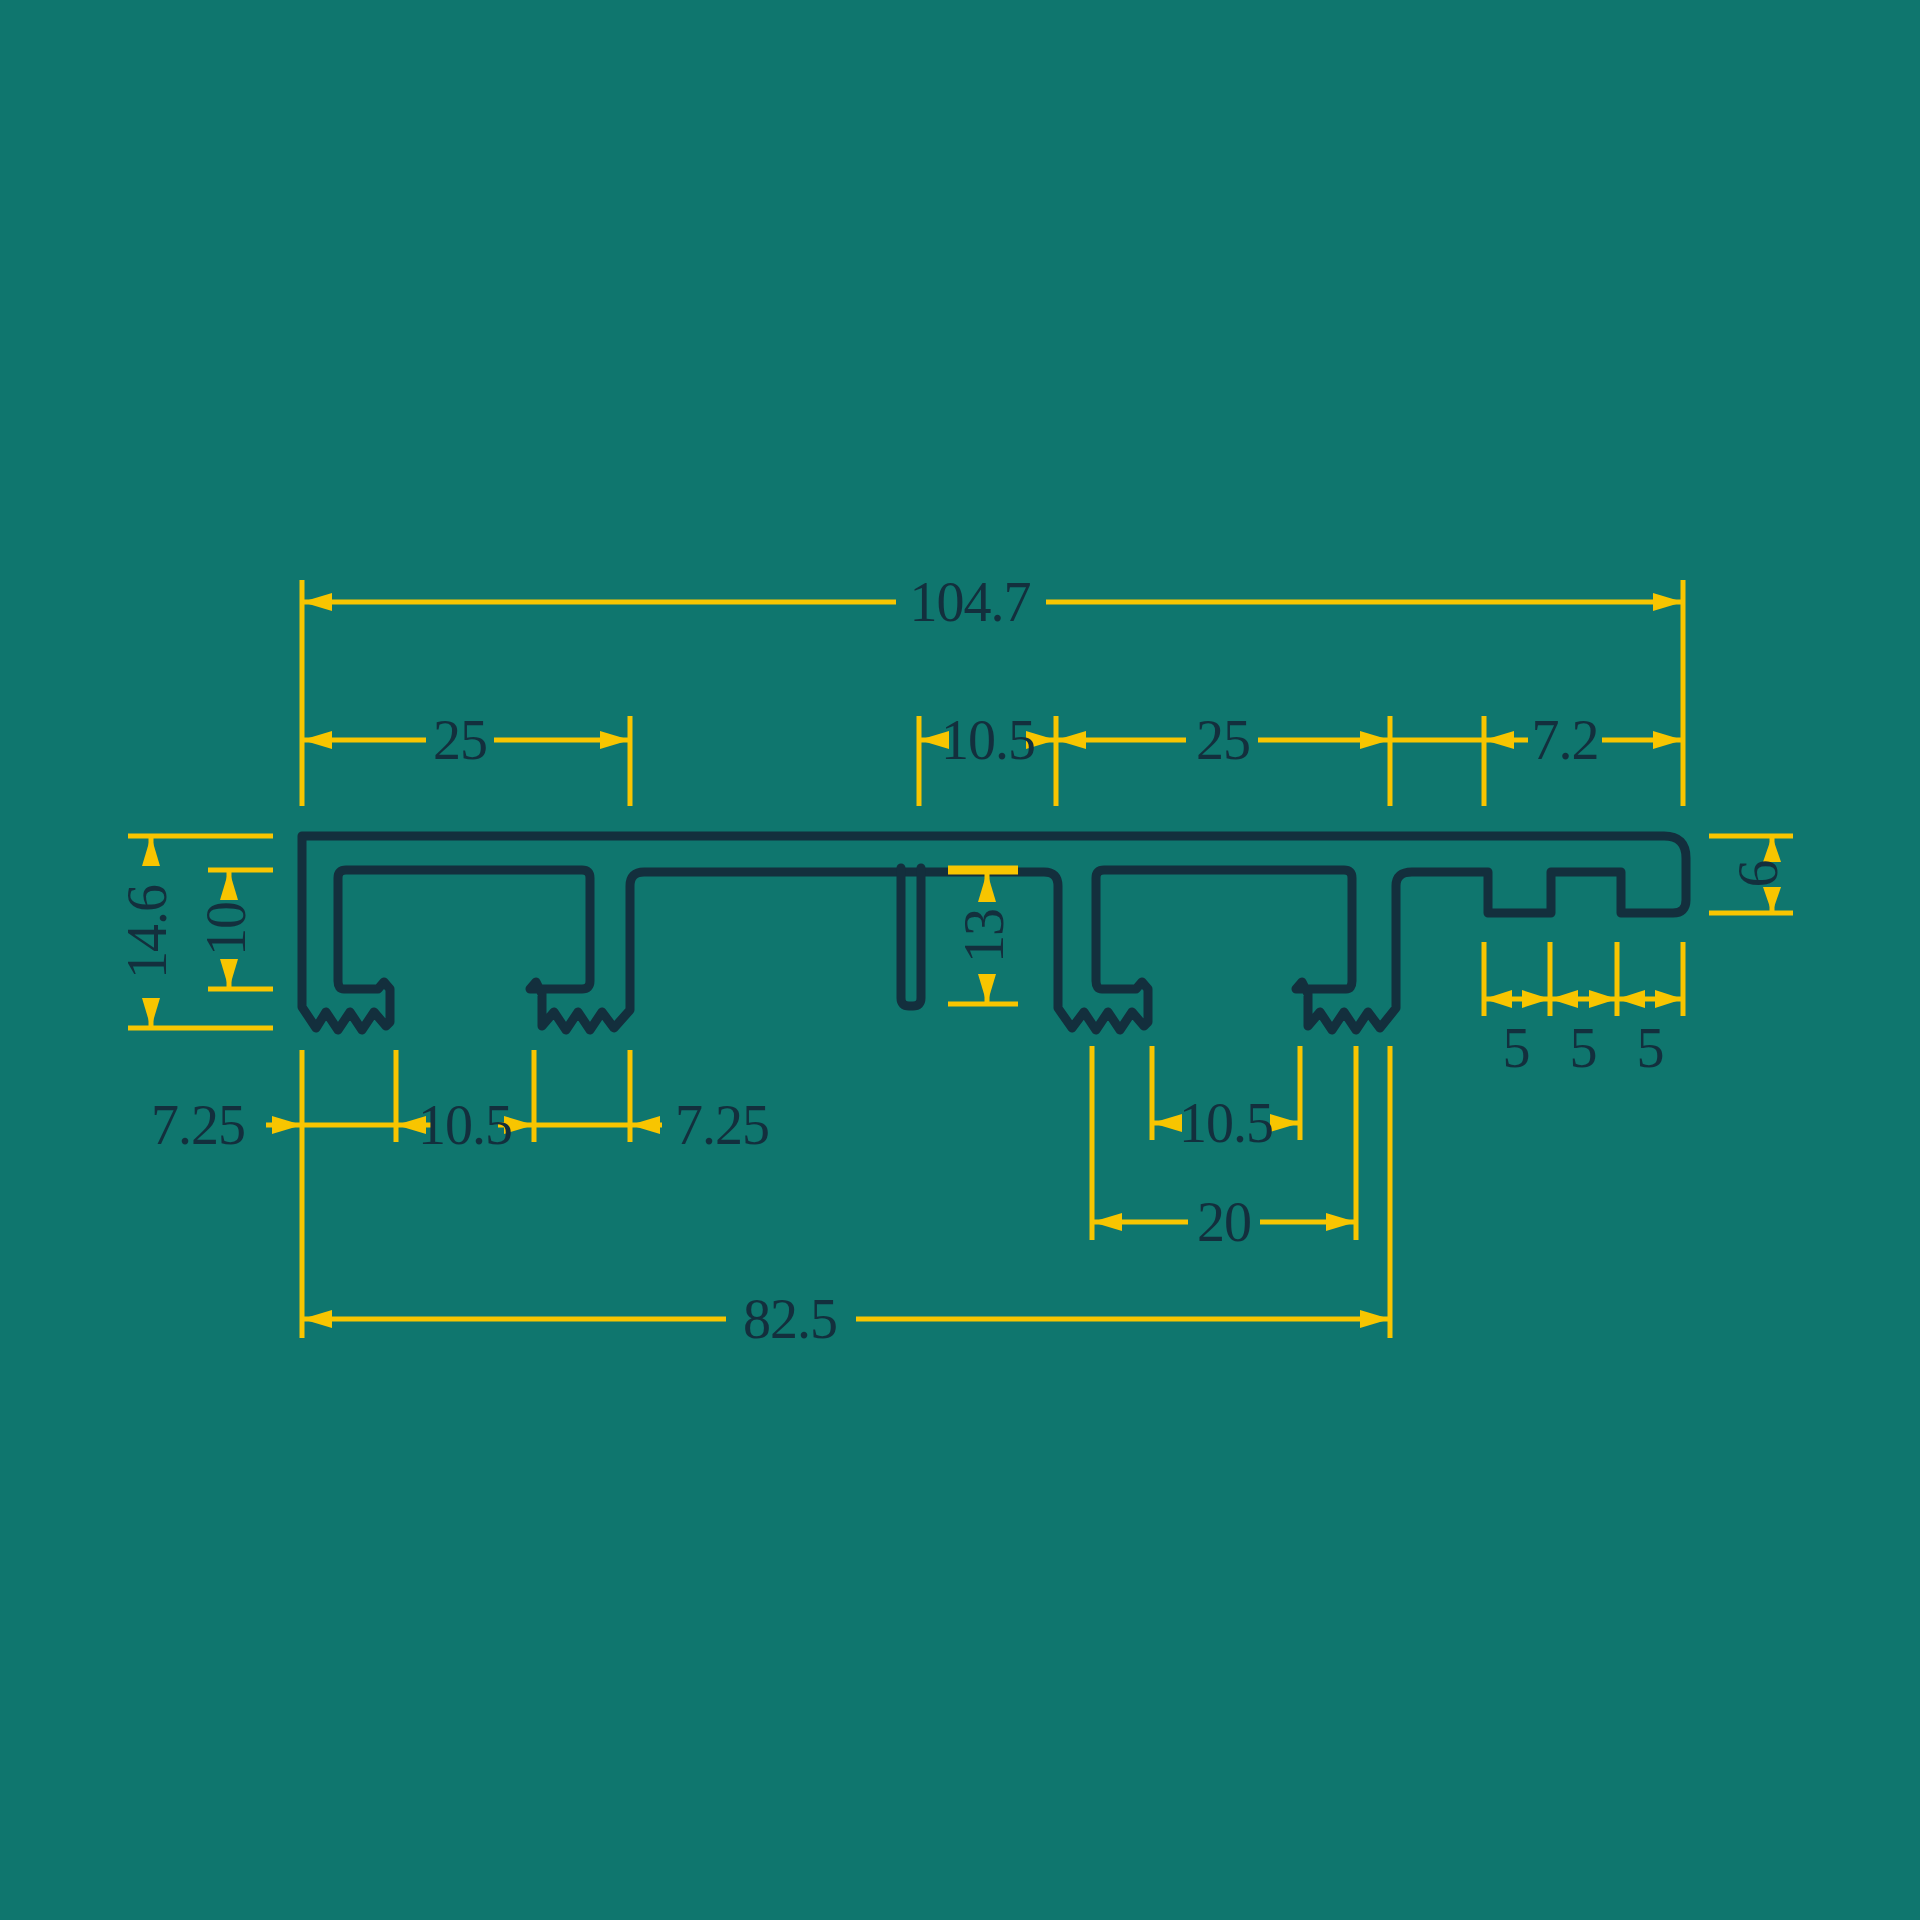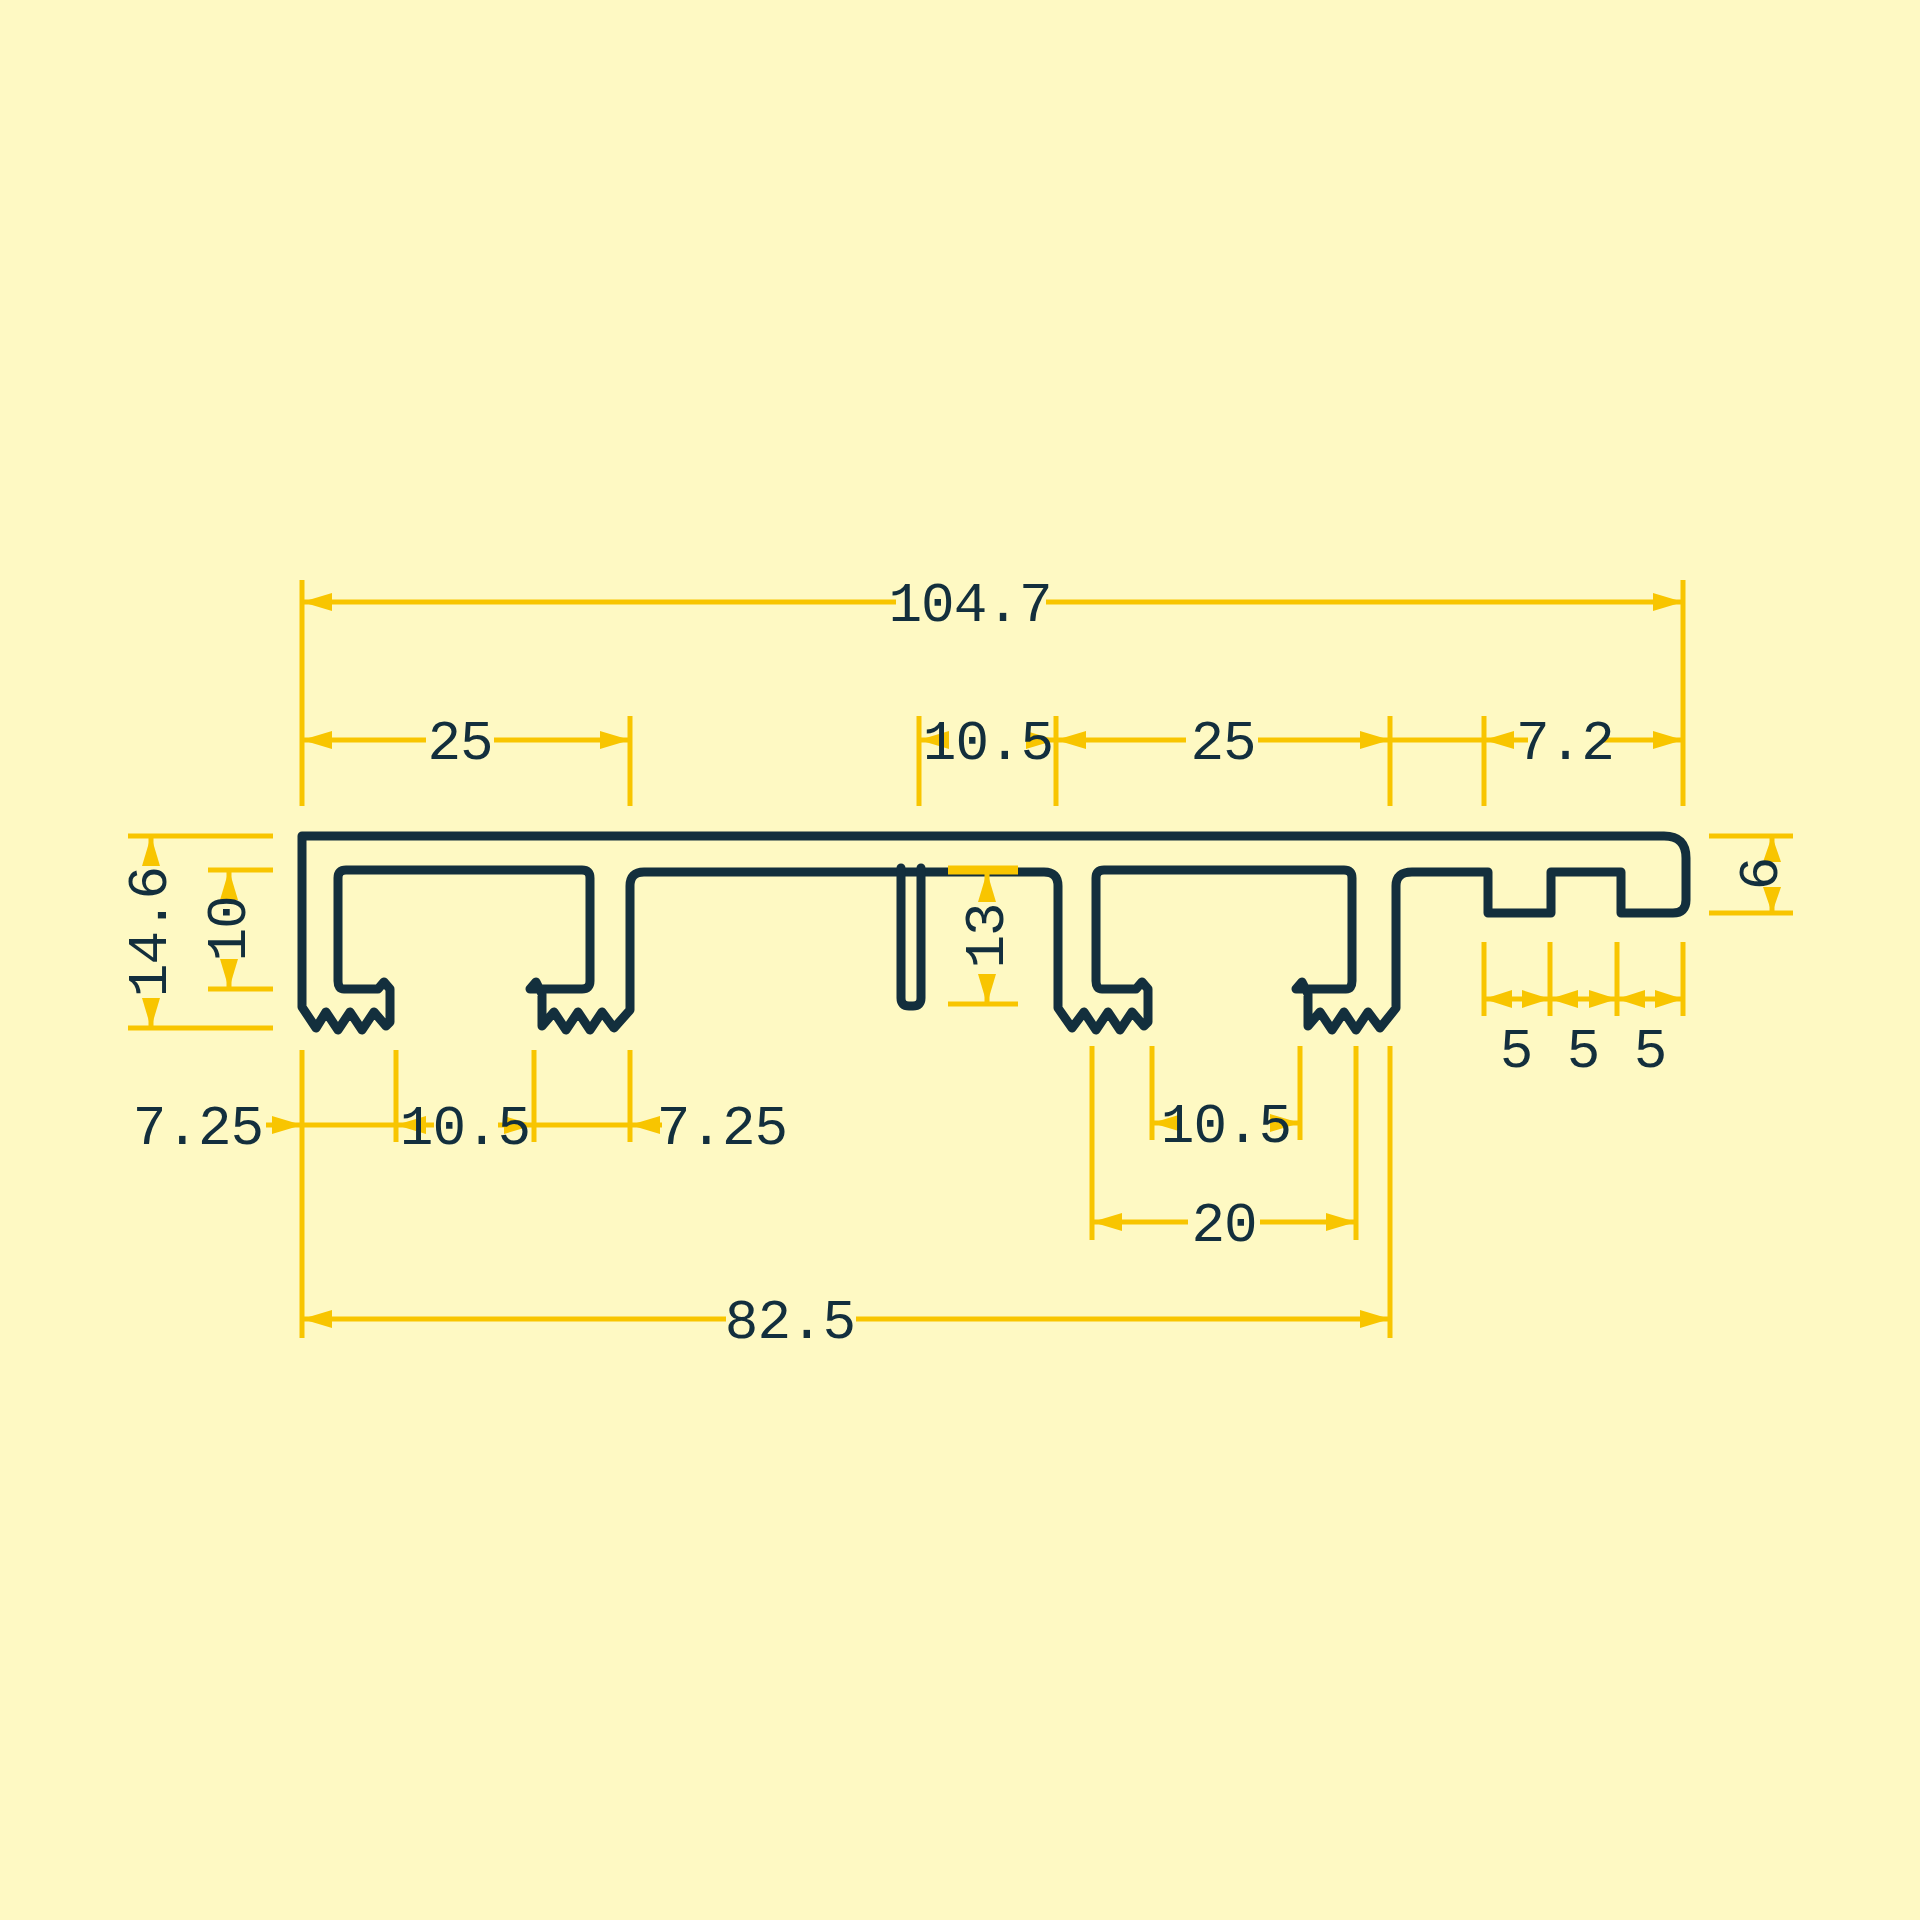--- a/index.html
+++ b/index.html
@@ -1,18 +1,18 @@
 <!DOCTYPE html>
 <html><head>
 <meta charset="utf-8">
 <style>
   html,body { margin:0; padding:0; background:#ffffff; }
   .canvas {
-    position:relative; width:1920px; height:1920px; background:#fef9c3;
-    font-family:Liberation Mono, monospace;
+    position:relative; width:1920px; height:1920px; background:#0f766e;
+    font-family:Liberation Serif, serif;
   }
   svg { position:absolute; left:0; top:0; width:1920px; height:1920px; }
   .profile { fill:none; stroke:#132F3D; stroke-width:9; stroke-linejoin:round; stroke-linecap:round; }
   .dl { stroke:#F8C500; stroke-width:5; fill:none; }
   .hl { stroke:#F8C500; stroke-width:9; fill:none; }
   .ah { fill:#F8C500; stroke:none; }
   .dimtxt { fill:#132F3D; font-size:56px; letter-spacing:-1px; text-anchor:middle; }
 </style>
 </head>
 <body>

